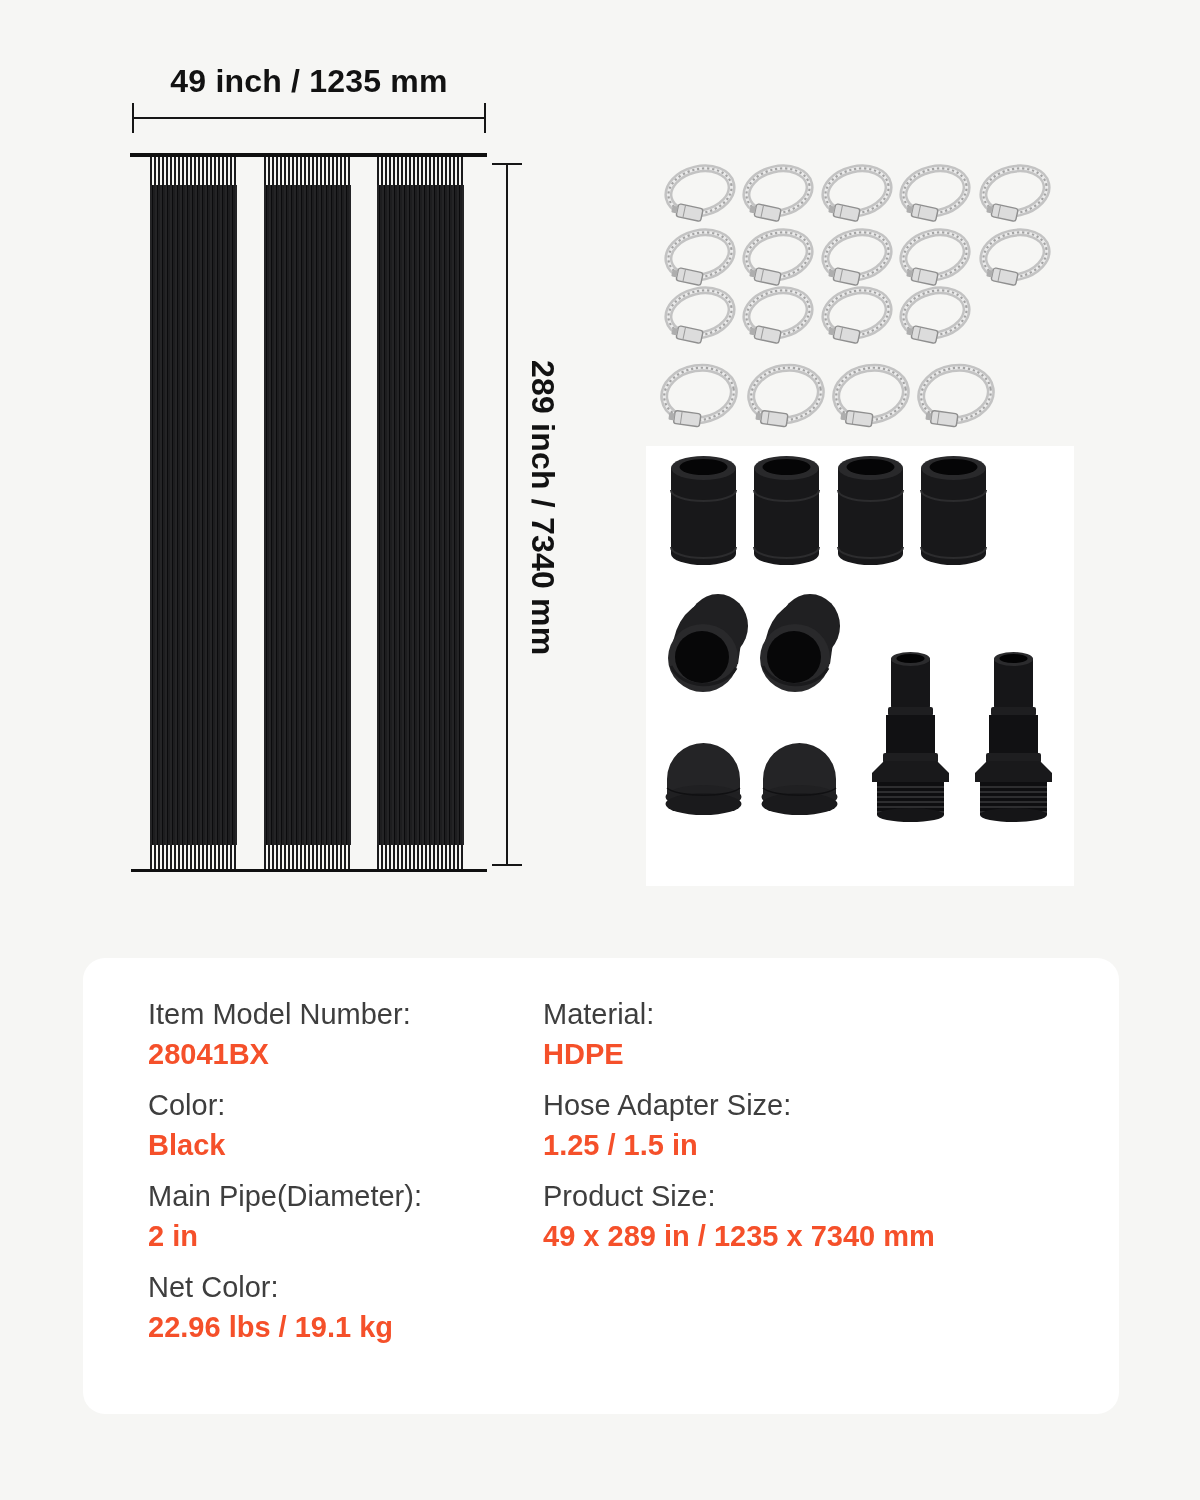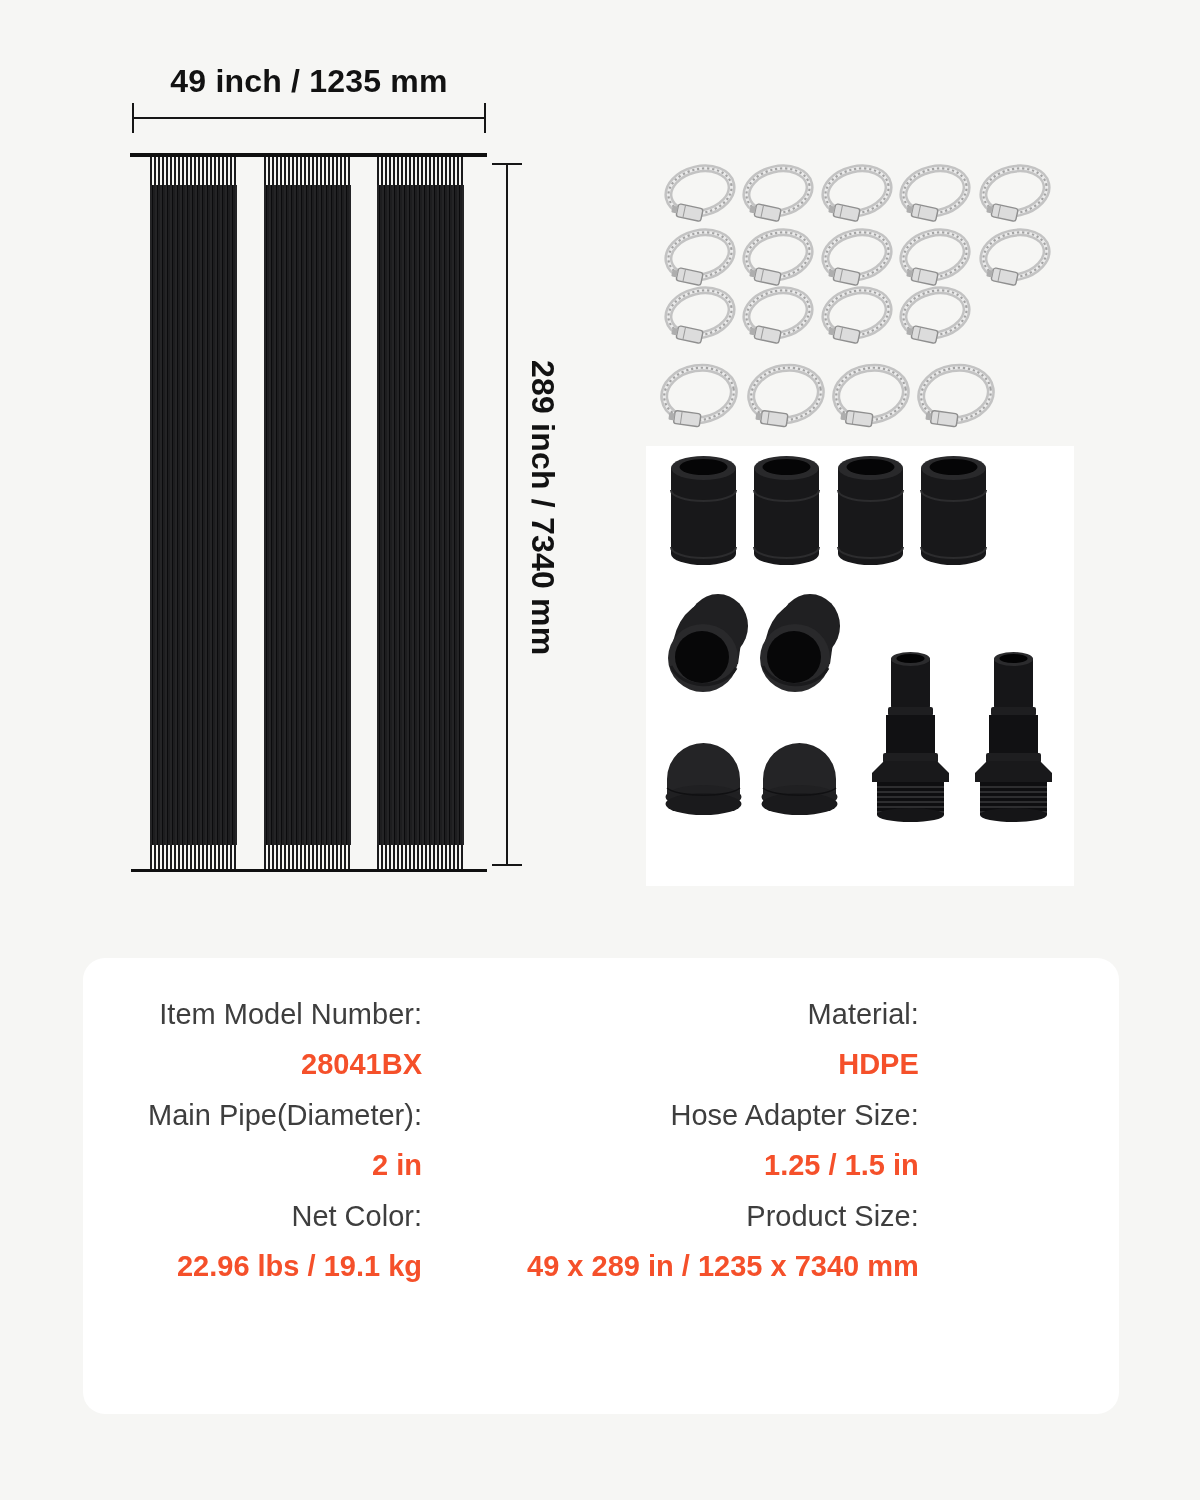--- a/index.html
+++ b/index.html
@@ -41,26 +41,26 @@
   .clamp-l{width:80px;height:68px;}
   .coupling{width:73px;height:118px;}
   .elbow{width:84px;height:114px;}
   .adapter{width:85px;height:178px;}
   .cap{width:89px;height:92px;}
   .kit-item svg{width:100%;height:100%;display:block;}
 
   
   .card{position:absolute;left:83px;top:958px;width:1036px;height:456px;
     background:var(--card-bg);border-radius:22px;}
-  .spec-col{position:absolute;top:36px;text-align:right;}
+  .spec-col{position:absolute;top:36px;}
   .spec-col-left{left:65px;}
-  .spec-col-right{left:444px;}
+  .spec-col-right{left:460px;}
   .spec-item{margin-bottom:11px;}
   .spec-label{font-size:29px;line-height:40px;color:var(--label);}
-  .spec-value{font-size:29px;line-height:40px;font-weight:700;color:var(--accent);margin-top:10px;}
+  .spec-value{font-size:29px;line-height:40px;font-weight:700;color:var(--accent);}
 </style>
 </head>
 <body>
 
 <div class="stage">
 
   <section>
     <div class="dim-h-label">49 inch / 1235 mm</div>
     <div class="dim-h-line">
       <i class="tick tick-l"></i>
@@ -463,20 +463,24 @@
       </div>
   </section>
 
   <section class="card">
     <div class="spec-col spec-col-left" id="spec-col-left">
         <div class="spec-item">
     <div class="spec-label">Item Model Number:</div>
     <div class="spec-value">28041BX</div>
   </div>
         <div class="spec-item">
+    <div class="spec-label">Color:</div>
+    <div class="spec-value">Black</div>
+  </div>
+        <div class="spec-item">
     <div class="spec-label">Main Pipe(Diameter):</div>
     <div class="spec-value">2 in</div>
   </div>
         <div class="spec-item">
     <div class="spec-label">Net Color:</div>
     <div class="spec-value">22.96 lbs / 19.1 kg</div>
   </div>
       </div>
     <div class="spec-col spec-col-right" id="spec-col-right">
         <div class="spec-item">

